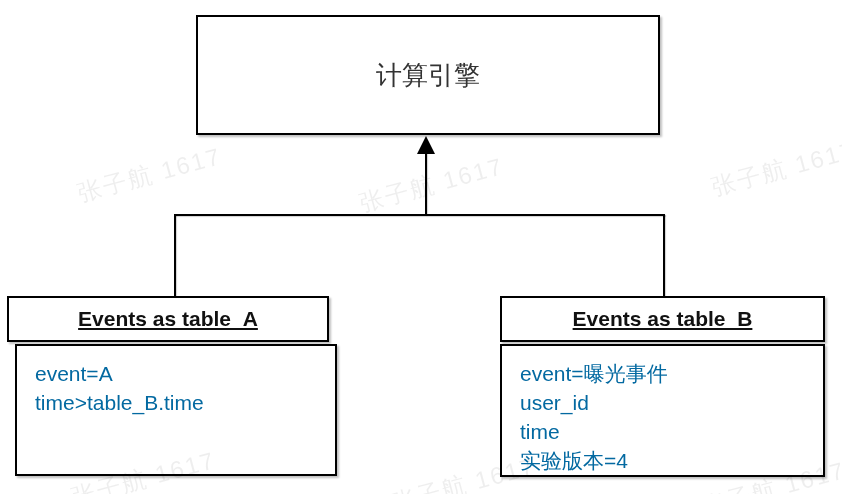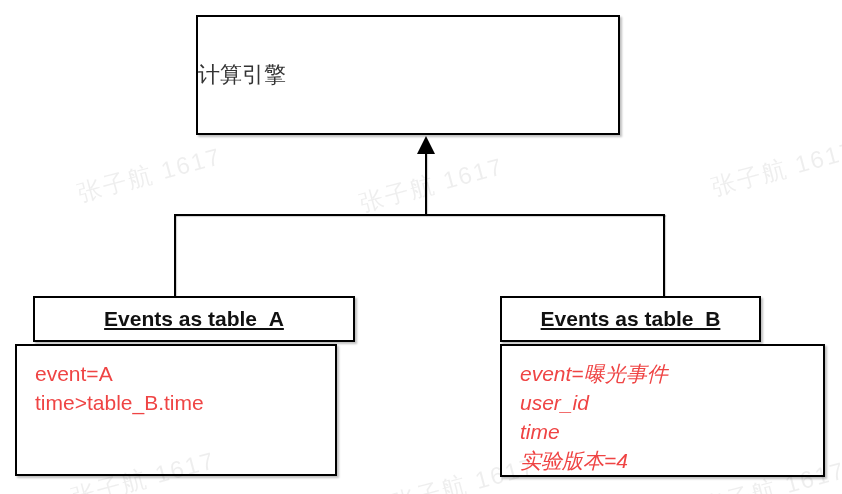--- a/index.html
+++ b/index.html
@@ -32,42 +32,42 @@
     position: absolute;
     z-index: 2;
     box-sizing: border-box;
     border: 2px solid #000000;
     background: transparent;
     box-shadow: 2px 2px 2px rgba(0, 0, 0, 0.25);
     color: #1a1a1a;
   }
   #engine-box {
     left: 196px; top: 15px;
-    width: 424px; height: 120px;
-    display: flex; align-items: center; 
-    font-size: 22px;
+    width: 464px; height: 120px;
+    display: flex; align-items: center; justify-content: center;
+    font-size: 26px;
     color: #333333;
   }
   .table-header {
     display: flex; align-items: center; justify-content: center;
     font-size: 21px;
     font-weight: bold;
     text-decoration: underline;
     color: #111111;
   }
-  #table-a-header { left: 33px;  top: 296px; width: 322px; height: 46px; }
-  #table-b-header { left: 500px; top: 296px; width: 261px; height: 46px; }
+  #table-a-header { left: 7px;  top: 296px; width: 322px; height: 46px; }
+  #table-b-header { left: 500px; top: 296px; width: 325px; height: 46px; }
   .table-body {
     font-size: 21px;
     line-height: 29px;
     padding: 13px 6px 0 18px;
-    color: #ef4444;
+    color: #0369a1;
   }
   #table-a-body { left: 15px;  top: 344px; width: 322px; height: 132px; }
-  #table-b-body { left: 500px; top: 344px; width: 325px; height: 133px; font-style: italic; }
+  #table-b-body { left: 500px; top: 344px; width: 325px; height: 133px; }
   .row { white-space: nowrap; overflow: hidden; }
   
   .line {
     position: absolute;
     z-index: 1;
     background: #000000;
     box-shadow: 1px 1px 1px rgba(0, 0, 0, 0.18);
   }
   #connector-h      { left: 174px; top: 214px; width: 491px; height: 2px; }
   #connector-left-v { left: 174px; top: 214px; width: 2px;  height: 83px; }

